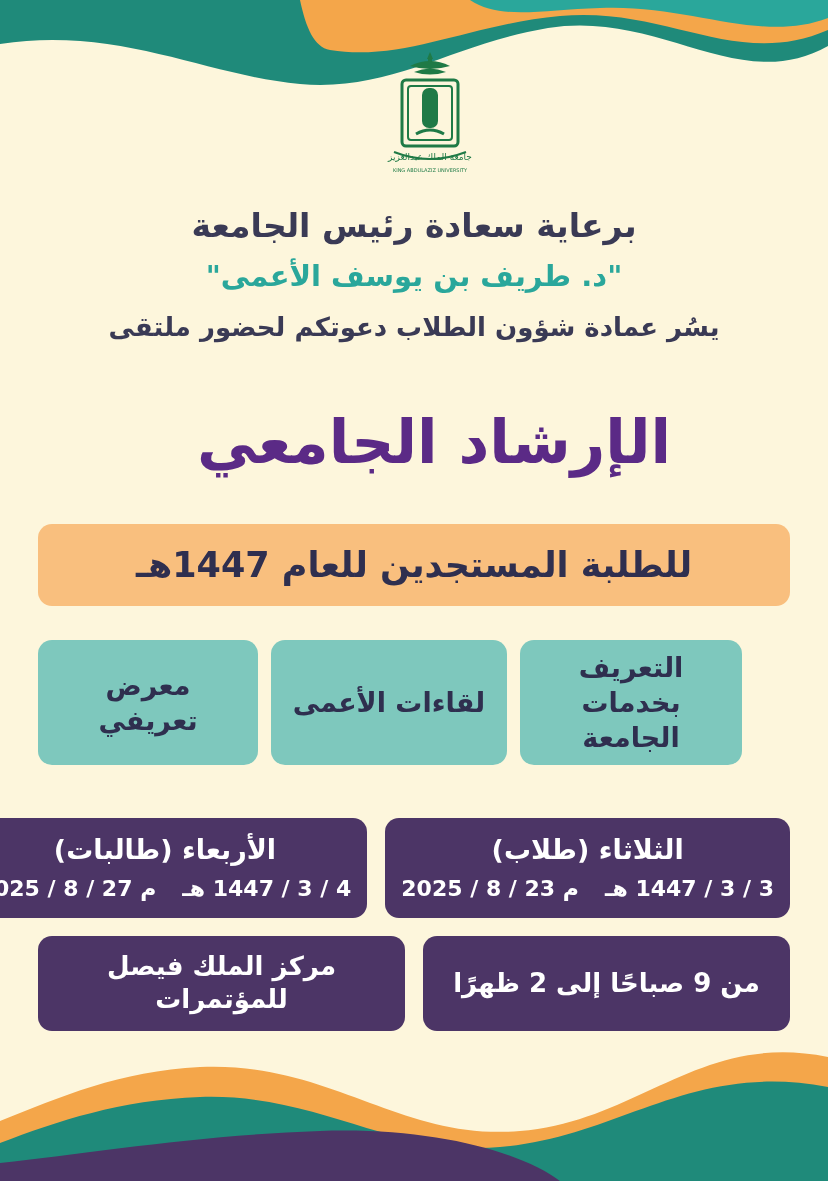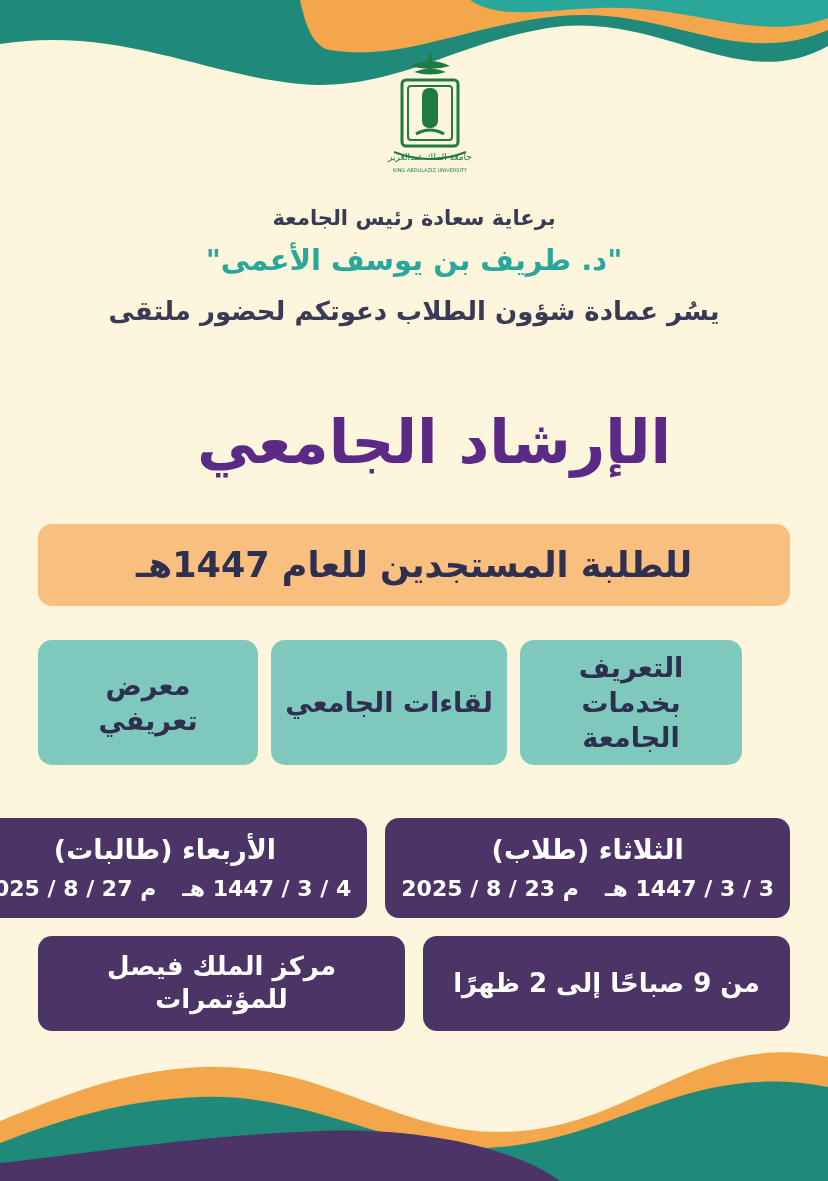--- a/index.html
+++ b/index.html
@@ -45,21 +45,21 @@
   
   .header-text {
     position: absolute;
     top: 205px;
     left: 0;
     width: 828px;
     text-align: center;
     color: #2f2f4f;
   }
   .patron-line {
-    font-size: 21px;
+    font-size: 33px;
     font-weight: bold;
     color: #3a3a55;
     letter-spacing: 0;
     line-height: 1.3;
   }
   .patron-name {
     font-size: 29px;
     font-weight: bold;
     color: #2aa79b;
     margin-top: 10px;
@@ -236,21 +236,21 @@
 
   <div class="subtitle-band">
     <span>للطلبة المستجدين للعام 1447هـ</span>
   </div>
 
   <div class="features">
     <div class="feature-card w3">
       <span>التعريف بخدمات الجامعة</span>
     </div>
     <div class="feature-card w2">
-      <span>لقاءات الجامعي</span>
+      <span>لقاءات الأعمى</span>
     </div>
     <div class="feature-card w1">
       <span>معرض تعريفي</span>
     </div>
   </div>
 
   <div class="info-grid">
     <div class="info-row">
       <div class="info-card">
         <div class="day">الثلاثاء (طلاب)</div>

